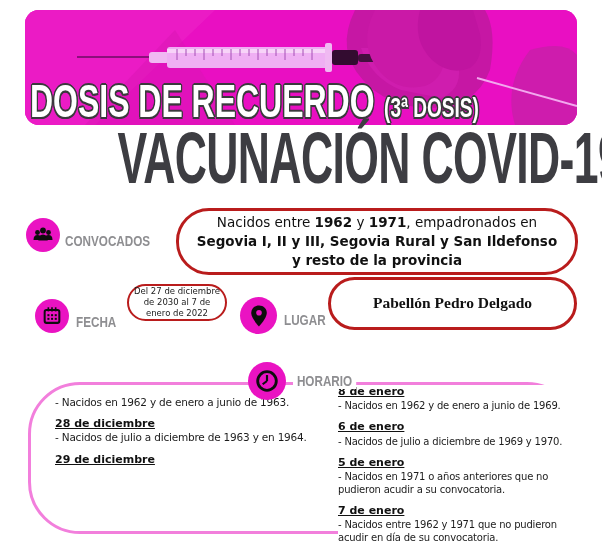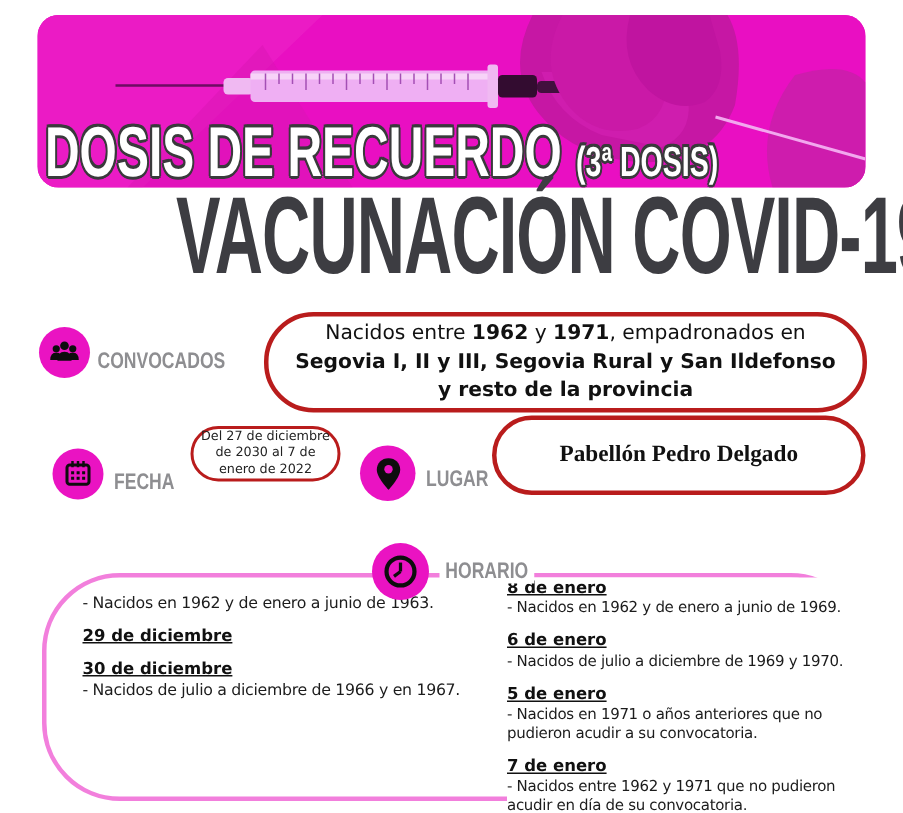--- a/index.html
+++ b/index.html
@@ -176,25 +176,25 @@
     <line x1="12" y1="12" x2="8" y2="15" stroke="#0d0d0d" stroke-width="2"></line>
   </svg>
 </div>
 <div id="horario-label" class="abs sec-label">HORARIO</div>
 
 <div id="horario-left" class="abs hcol">
   <div class="entry">
     <div class="edesc">- Nacidos en 1962 y de enero a junio de 1963.</div>
   </div>
   <div class="entry">
+    <div class="edate">28 de diciembre</div>
+    <div class="edesc">- Nacidos de julio a diciembre de 1963 y en 1964.</div>
+  </div>
+  <div class="entry">
     <div class="edate">29 de diciembre</div>
-  </div>
-  <div class="entry">
-    <div class="edate">30 de diciembre</div>
-    <div class="edesc">- Nacidos de julio a diciembre de 1966 y en 1967.</div>
   </div>
 </div>
 
 <div id="horario-right" class="abs hcol">
   <div class="entry">
     <div class="edate">8 de enero</div>
     <div class="edesc">- Nacidos en 1962 y de enero a junio de 1969.</div>
   </div>
   <div class="entry">
     <div class="edate">6 de enero</div>

